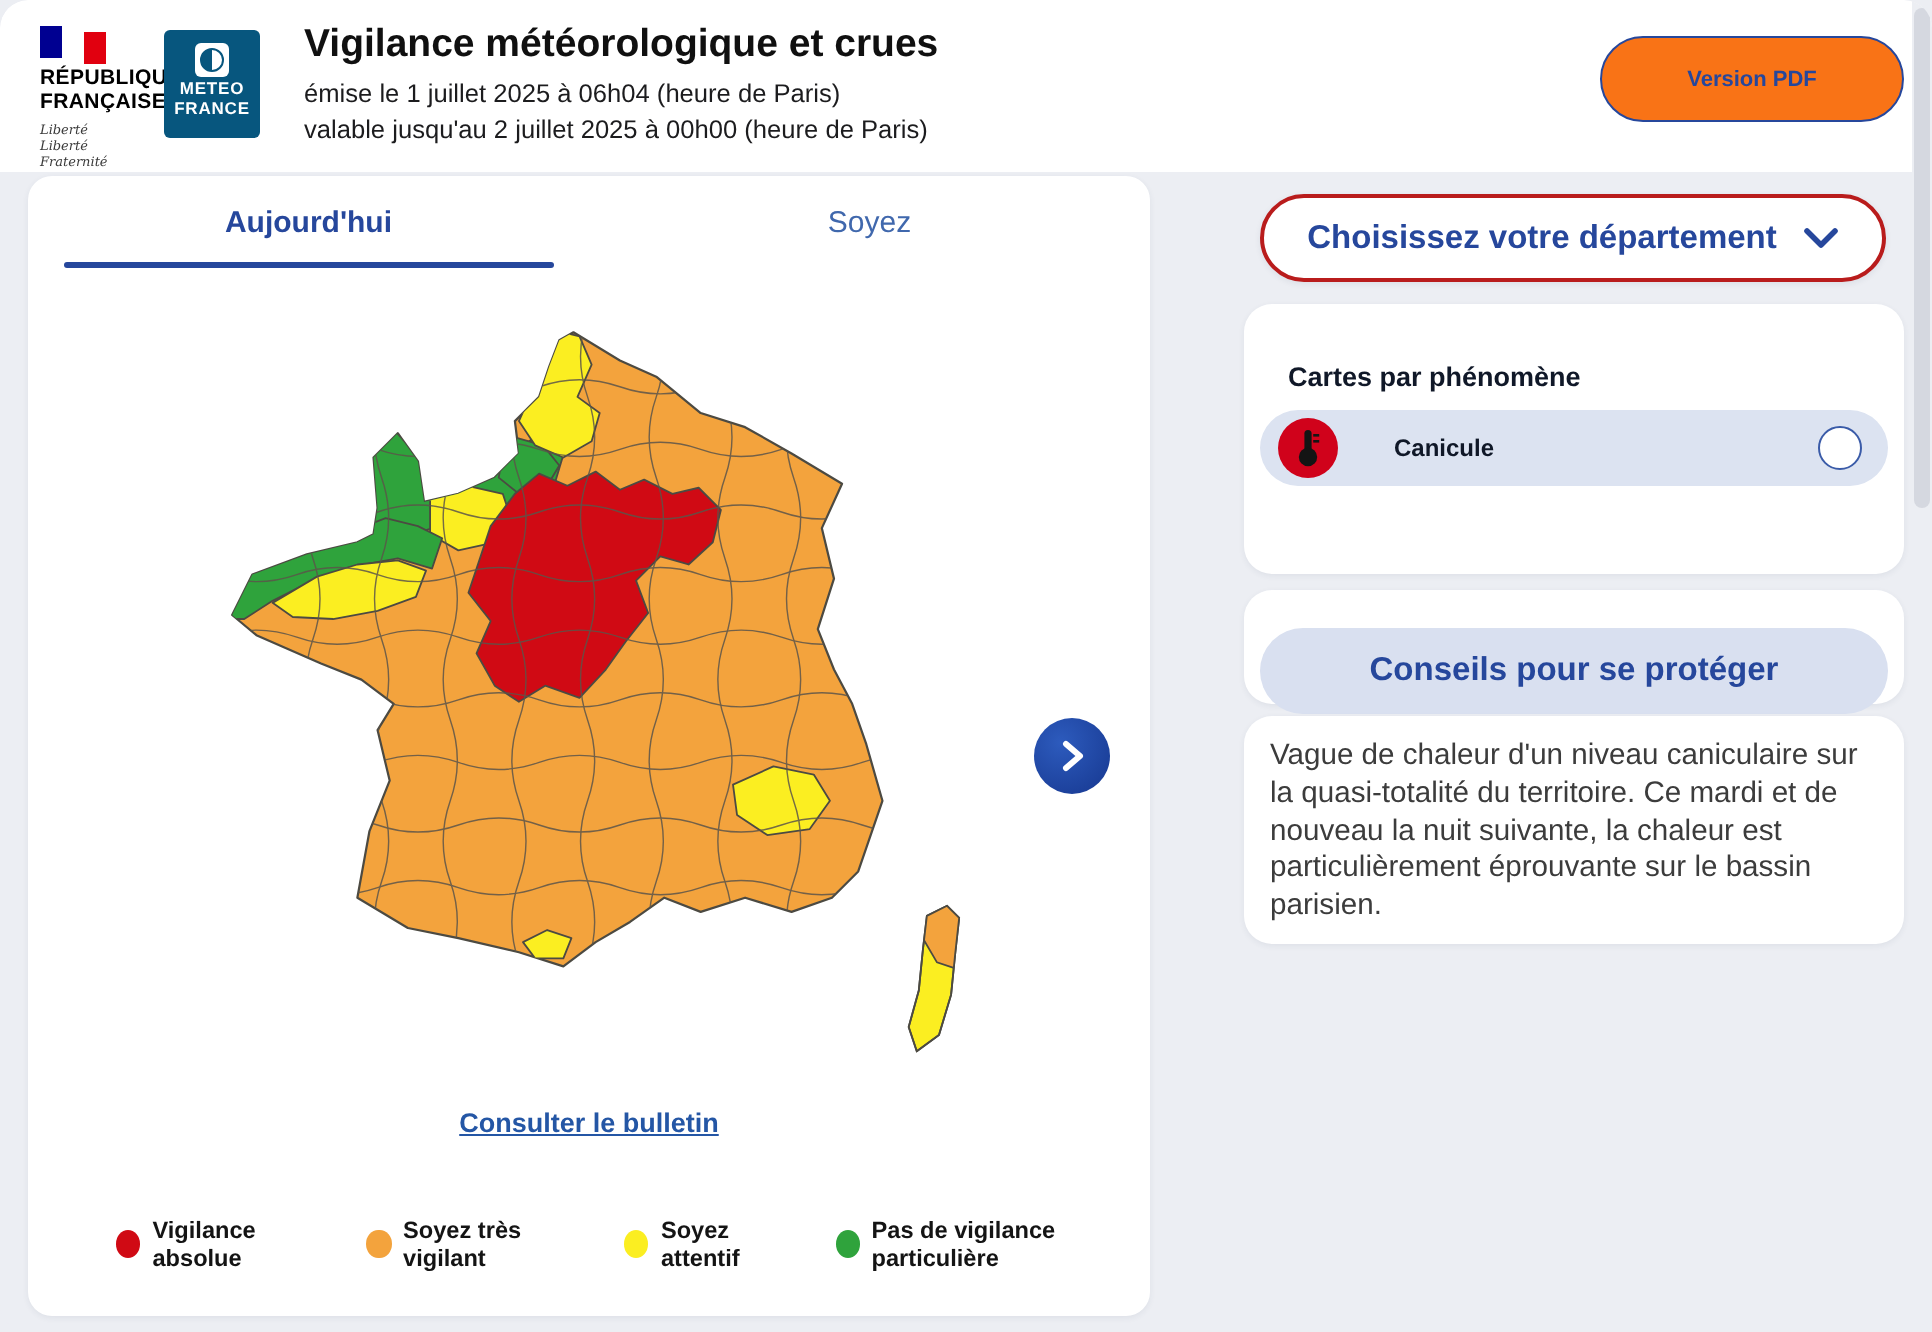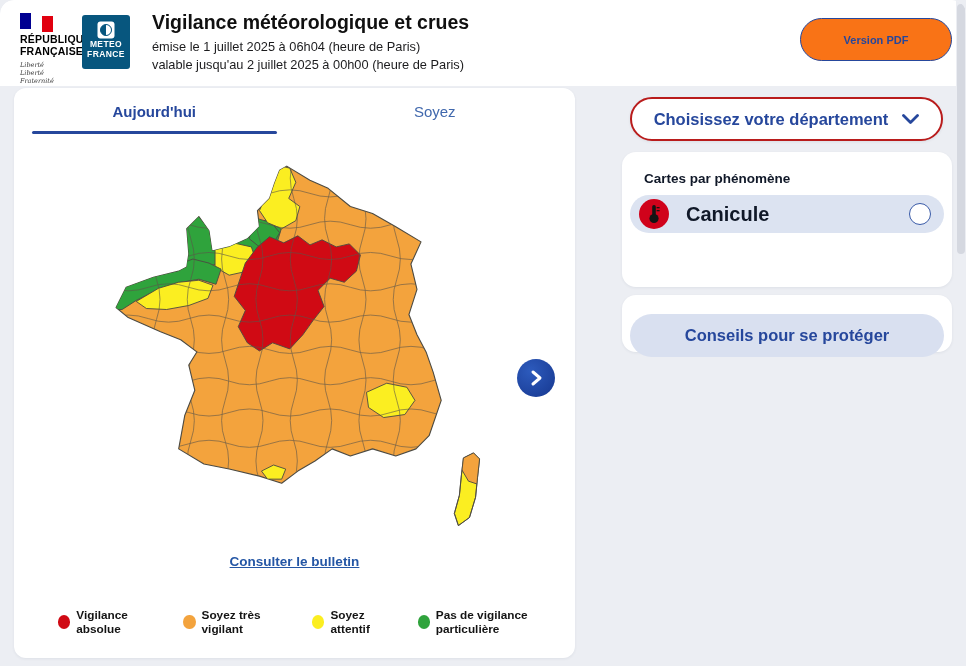--- a/index.html
+++ b/index.html
@@ -35,24 +35,24 @@
   .next-btn { position:absolute; left:503px; top:271px; width:38px; height:38px; border:none; border-radius:50%; background:radial-gradient(circle at 35% 32%, #2d5bbd, #16378f); cursor:pointer; display:flex; align-items:center; justify-content:center; }
   .bulletin-link { position:absolute; left:0; top:466px; width:100%; text-align:center; font-size:13.5px; font-weight:700; color:#2456a5; text-decoration:underline; cursor:pointer; }
   .legend { position:absolute; left:44px; top:520px; display:flex; gap:20px; align-items:center; }
   .legend-item { display:flex; align-items:center; gap:6px; }
   .legend-item .dot { width:14px; height:14px; border-radius:50%; }
   .legend-item .lbl { font-size:11.8px; font-weight:700; color:#141414; }
 
   
   .dept-btn { position:absolute; left:630px; top:97px; width:313px; height:44px; background:#fff; border:2px solid #b91c1c; border-radius:24px; color:#26479c; font-size:16.5px; font-weight:700; font-family:inherit; cursor:pointer; display:flex; align-items:center; justify-content:center; gap:14px; box-shadow:0 1px 3px rgba(40,50,80,.08); }
   .phenom-card { position:absolute; left:622px; top:152px; width:330px; height:135px; background:#fff; border-radius:14px; box-shadow:0 1px 3px rgba(40,50,80,.07); padding:11px 8px 0 8px; }
-  .phenom-title { font-size:13.5px; font-weight:700; color:#101828; margin:8px 0 9px 14px; }
+  .phenom-title { font-size:13.5px; font-weight:700; color:#101828; margin:18px 0 9px 14px; }
   .phenom-row { position:relative; height:38px; border-radius:19px; background:#dce3f1; display:flex; align-items:center; margin-bottom:14px; cursor:pointer; }
   .ph-icon { width:30px; height:30px; border-radius:50%; margin-left:9px; display:flex; align-items:center; justify-content:center; }
-  .ph-label { margin-left:17px; font-size:20px; font-weight:700; color:#101828; }
+  .ph-label { margin-left:28px; font-size:12px; font-weight:700; color:#101828; }
   .radio { position:absolute; right:13px; top:8px; width:22px; height:22px; border:1.6px solid #3a5ba8; border-radius:50%; background:#fff; cursor:pointer; }
   .conseils-card { position:absolute; left:622px; top:295px; width:330px; height:57px; background:#fff; border-radius:14px; box-shadow:0 1px 3px rgba(40,50,80,.07); padding:19px 8px; }
   .conseils-btn { width:100%; height:43px; border:none; border-radius:22px; background:#d9e0f0; color:#26479c; font-size:16.5px; font-weight:700; font-family:inherit; cursor:pointer; }
   .bulletin-card { position:absolute; left:622px; top:358px; width:330px; height:114px; background:#fff; border-radius:14px; box-shadow:0 1px 3px rgba(40,50,80,.07); padding:11px 13px; }
   .bulletin-card p { font-size:14.8px; line-height:1.27; color:#3c3c3c; }
 
   
   .scroll-track { position:absolute; right:0; top:0; width:10px; height:666px; background:#eceef3; }
   .scroll-thumb { position:absolute; right:1px; top:4px; width:8px; height:250px; background:#d5d8e0; border-radius:4px; }
 </style>
@@ -214,17 +214,20 @@
       <span class="ph-label">Canicule</span>
       <span class="radio"></span>
     </div>
 
   </div>
 
   <div class="conseils-card">
     <button class="conseils-btn">Conseils pour se protéger</button>
   </div>
 
+  <div class="bulletin-card">
+    <p>Vague de chaleur d'un niveau caniculaire sur la quasi-totalité du territoire. Ce mardi et de nouveau la nuit suivante, la chaleur est particulièrement éprouvante sur le bassin parisien.</p>
+  </div>
 
   <div class="scroll-track">
     <div class="scroll-thumb"></div>
   </div>
 </div>
 
 </body></html>

